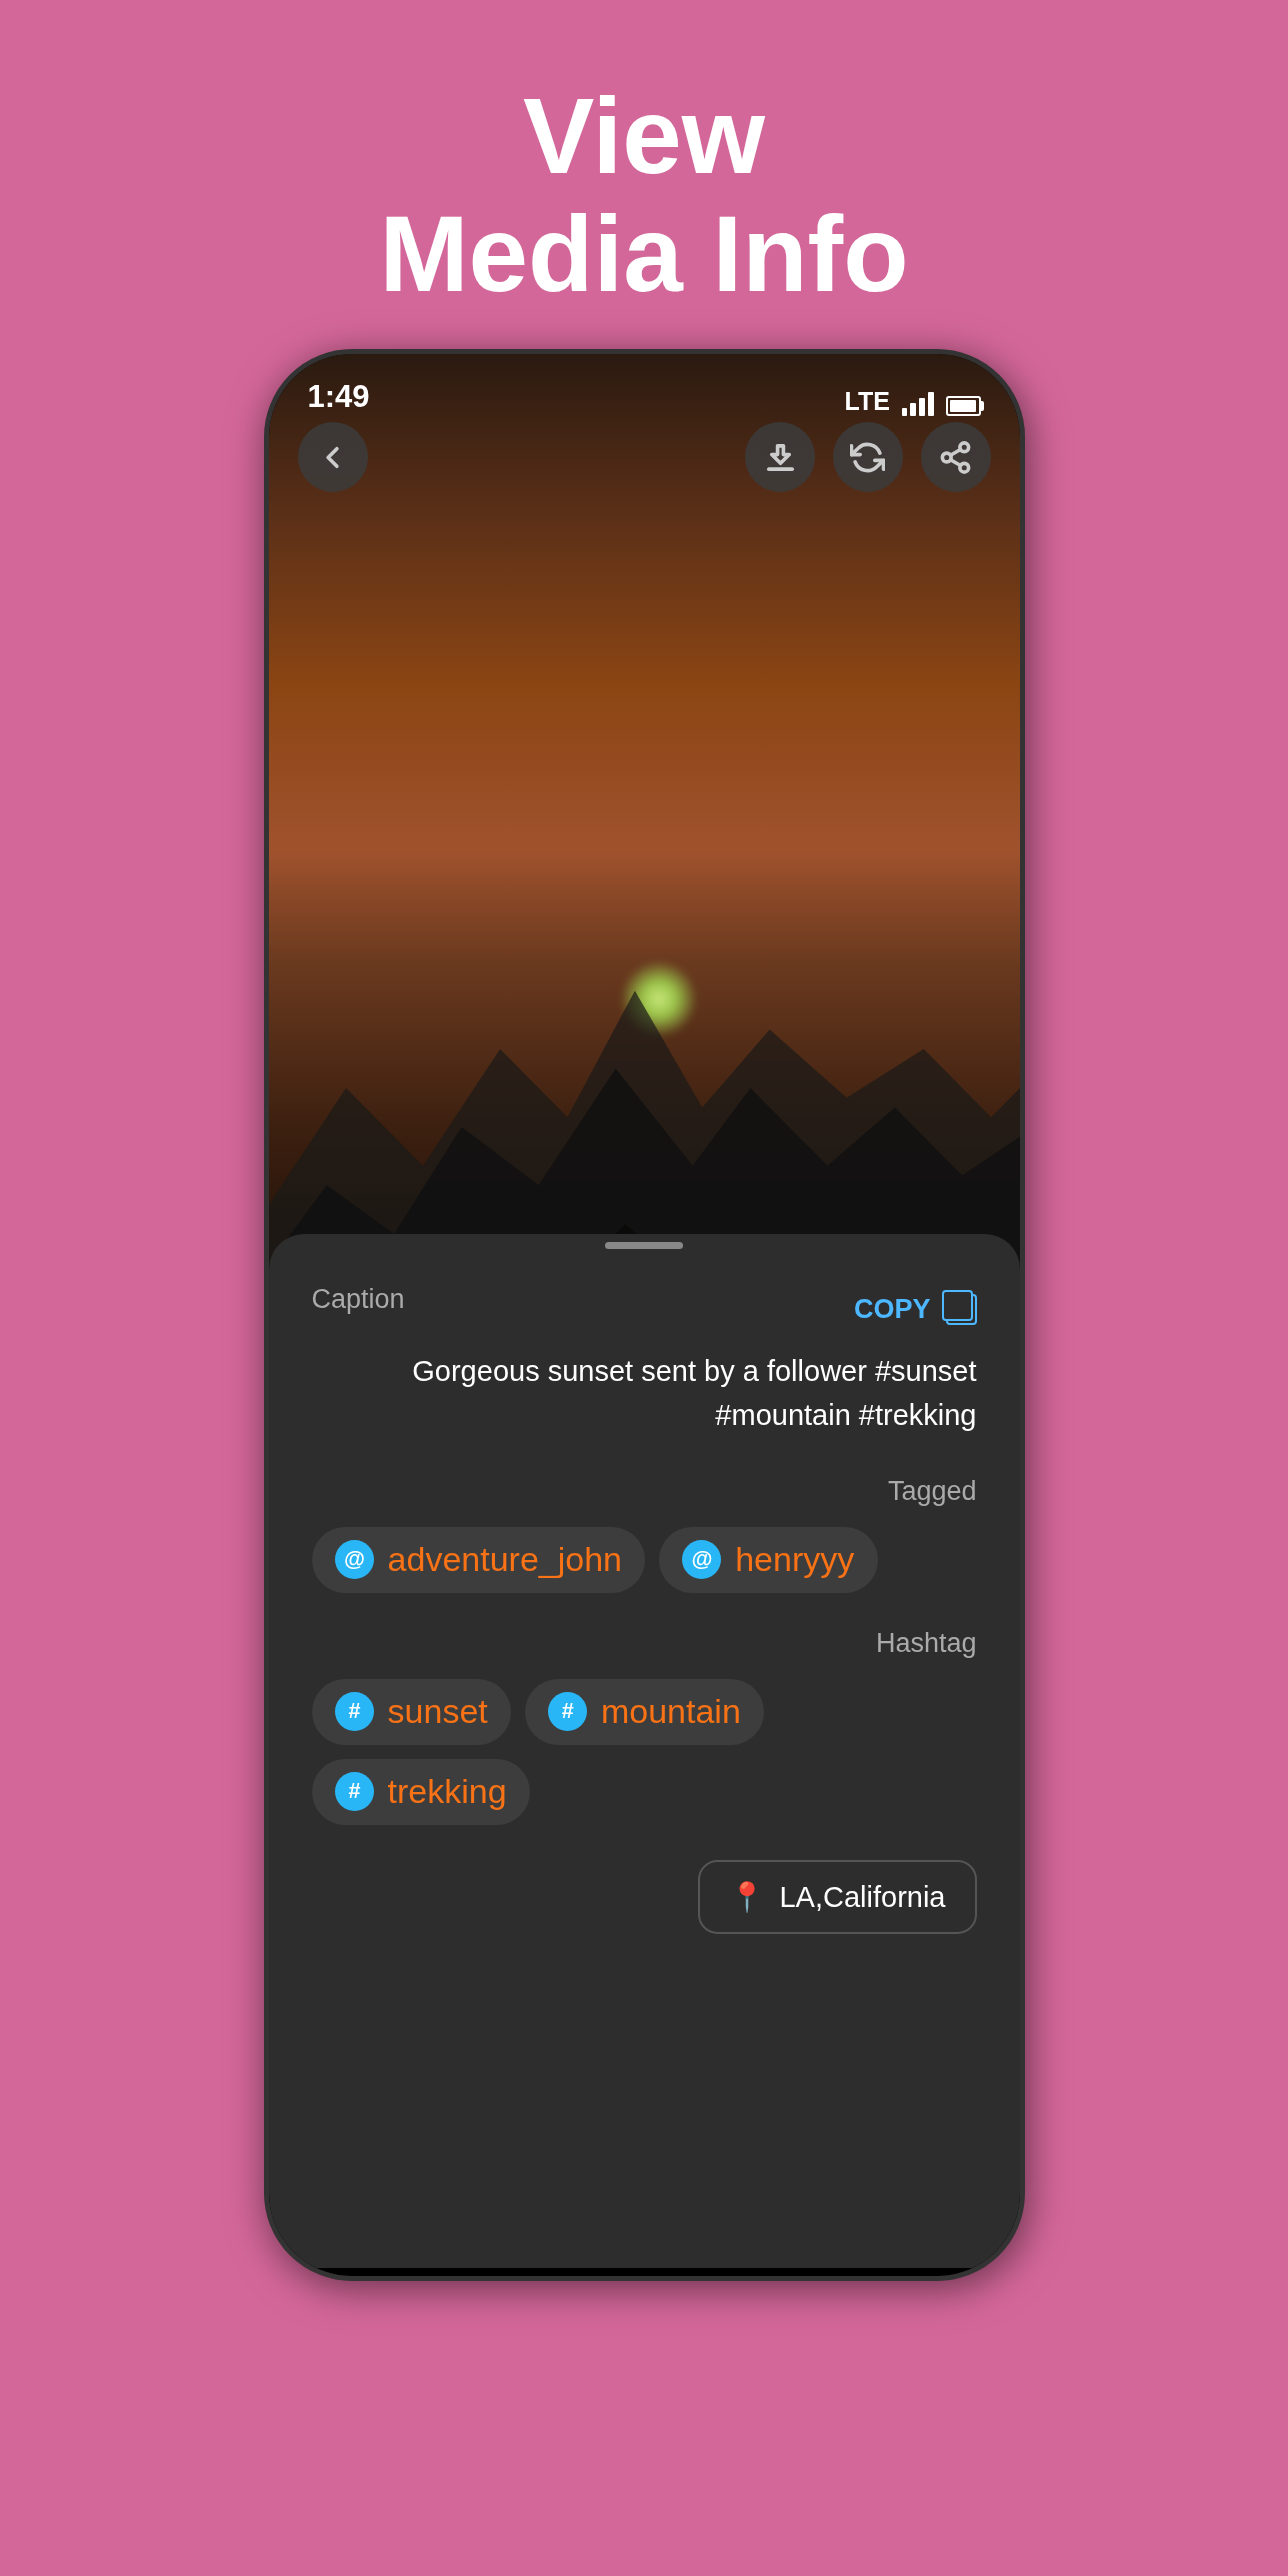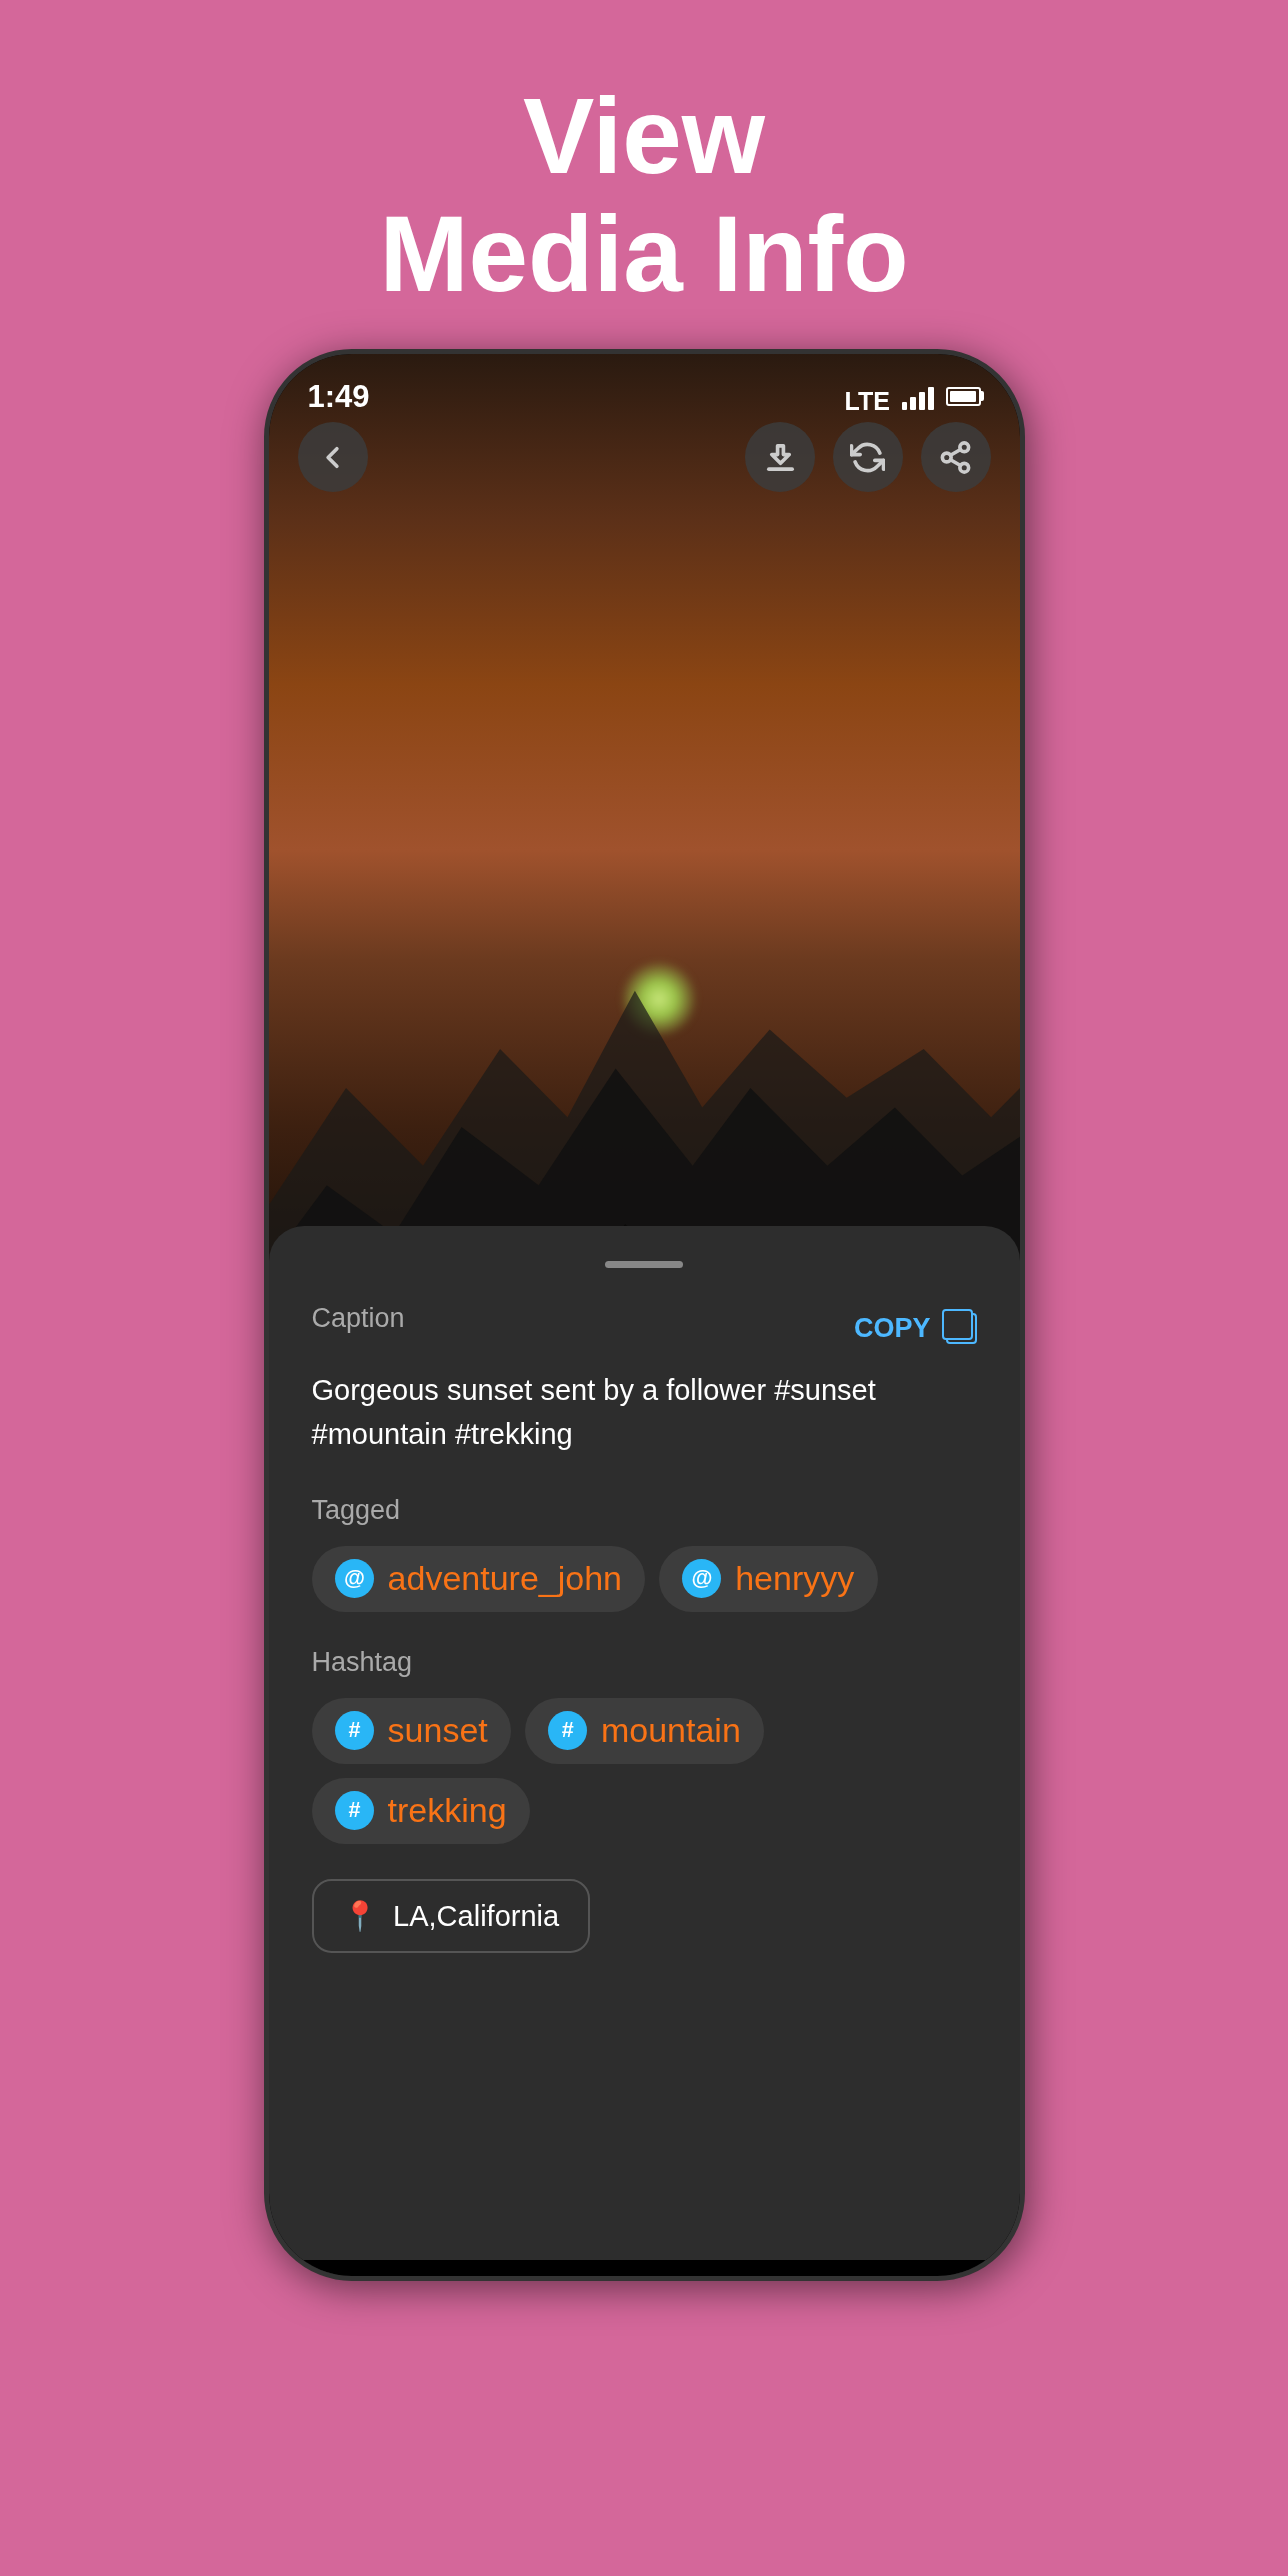--- a/index.html
+++ b/index.html
@@ -79,21 +79,21 @@
 
     .status-time {
       color: white;
       font-size: 31px;
       font-weight: bold;
       font-family: Arial, sans-serif;
     }
 
     .status-icons {
       display: flex;
-      align-items: flex-start;
+      align-items: flex-end;
       gap: 11.7px;
       margin-top: 8px;
     }
 
     .status-lte {
       color: white;
       font-size: 25px;
       font-family: Arial, sans-serif;
       font-weight: bold;
     }
@@ -215,26 +215,27 @@
       width: 78px;
       height: 78px;
       background: radial-gradient(circle, #c8e67a 0%, #9bc44a 30%, transparent 70%);
       border-radius: 50%;
       filter: blur(3.9px);
     }
 
     
     .bottom-panel {
       position: absolute;
-      bottom: 16px; left: 0; right: 0;
+      bottom: 8px; left: 0; right: 0;
       height: 1034px;
       background: #2d2d2d;
       border-radius: 35px 35px 0 0;
-      padding: 35px 43px 39px;
+      padding: 8px 43px 39px;
       overflow: hidden;
+      text-align: right;
     }
 
     .drag-handle {
       width: 78px;
       height: 6.8px;
       background: #888;
       border-radius: 3.9px;
       margin: 0 auto 35px;
     }
 

